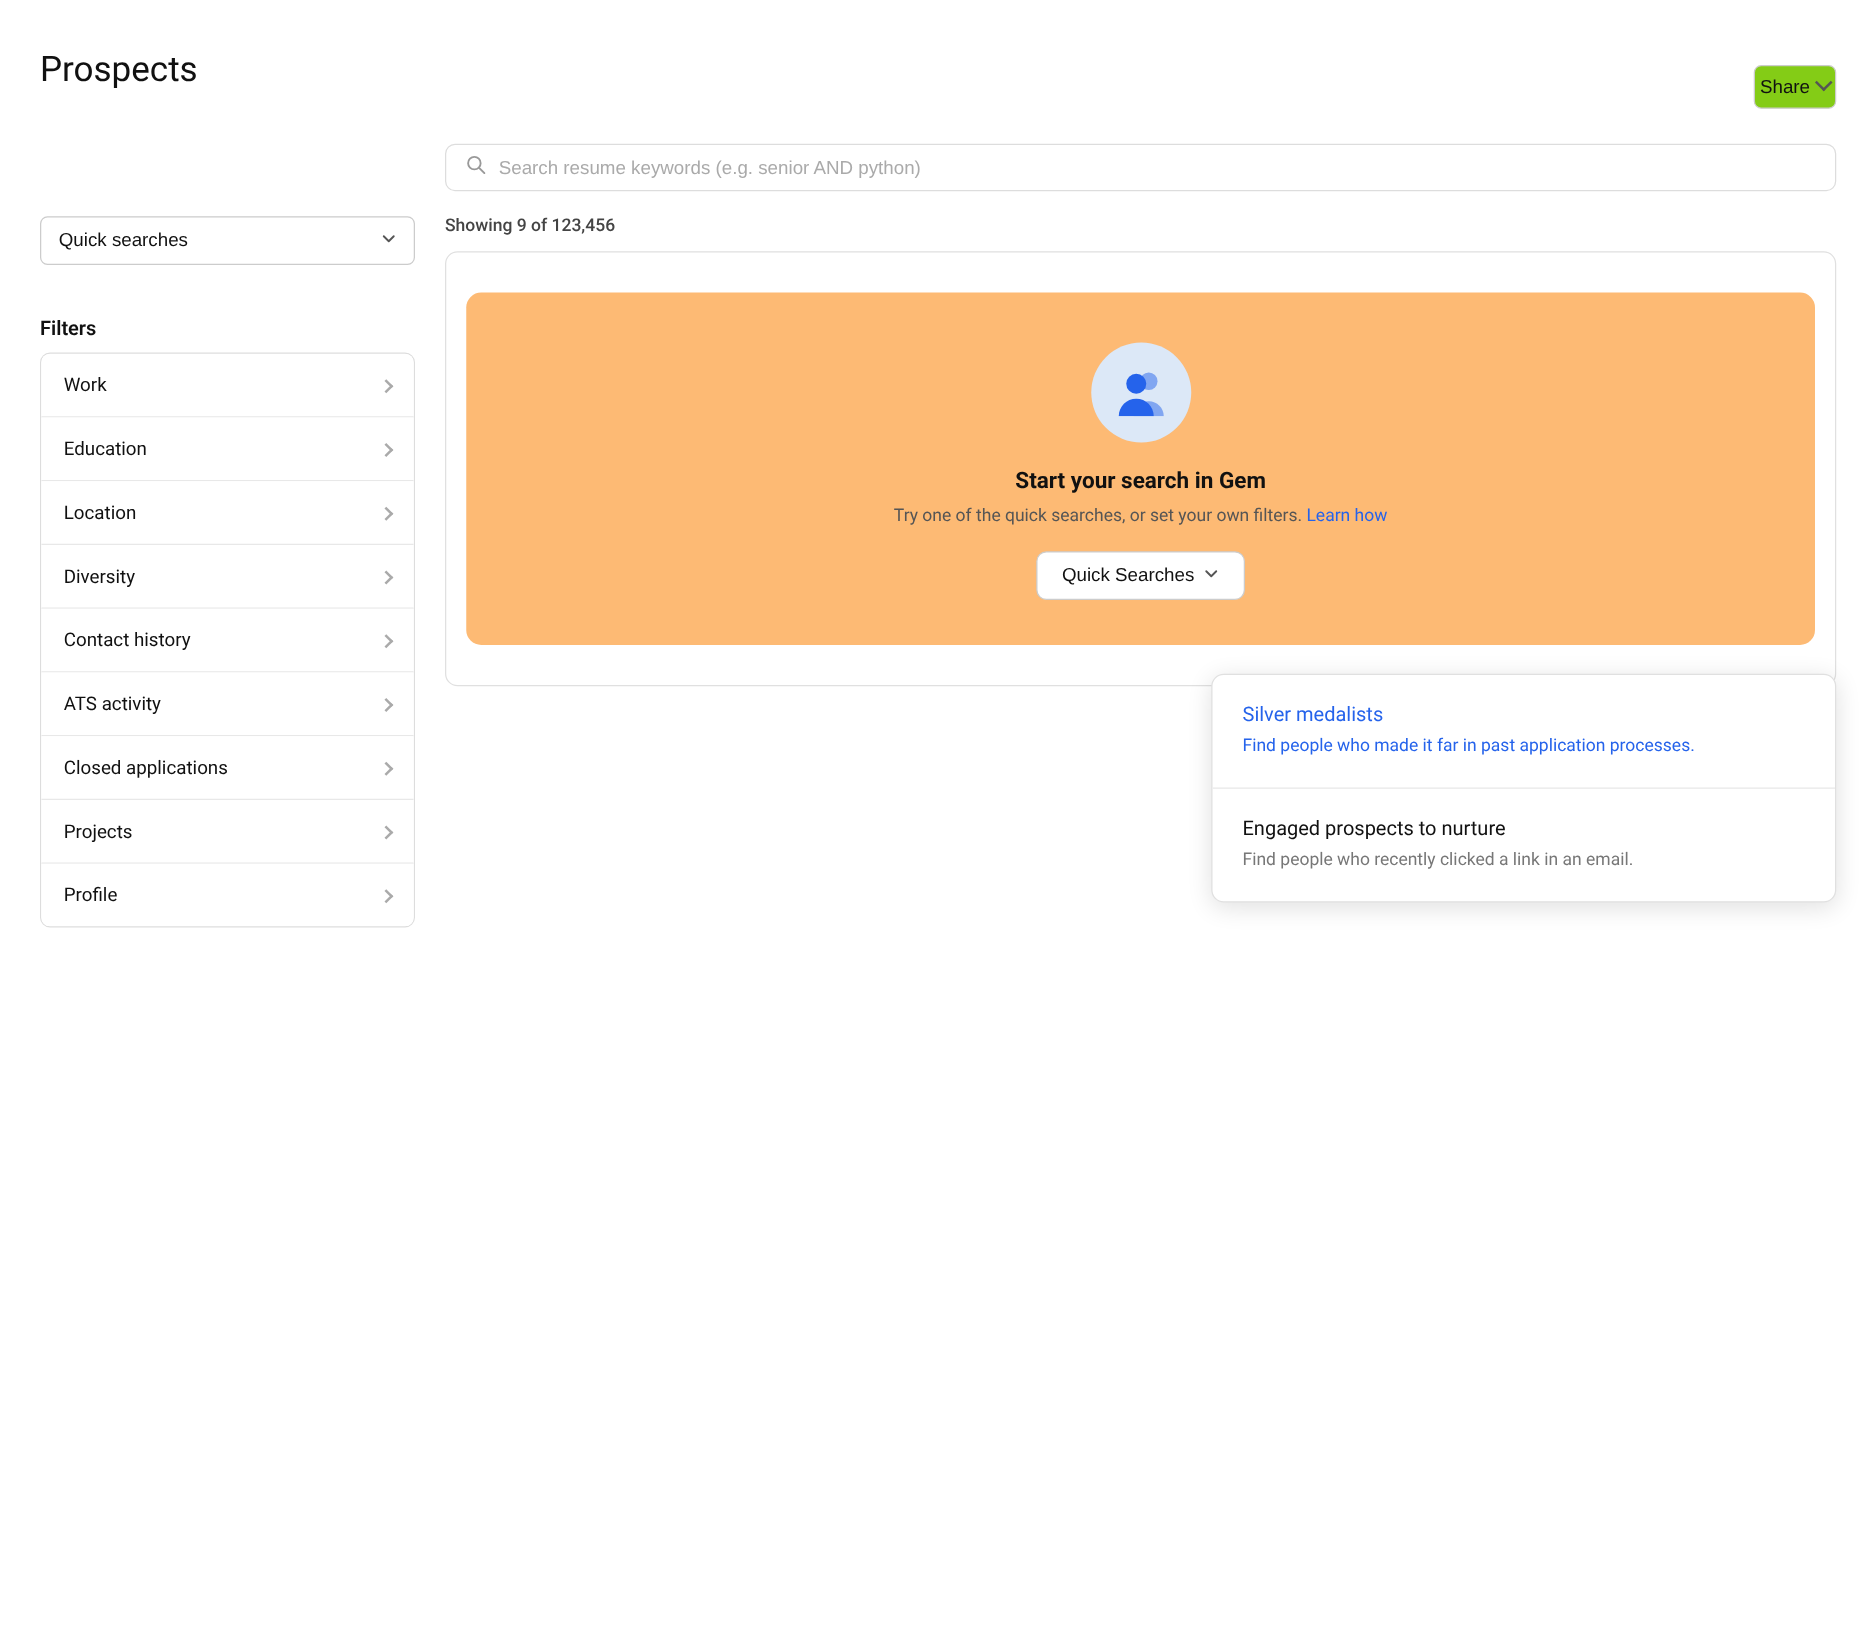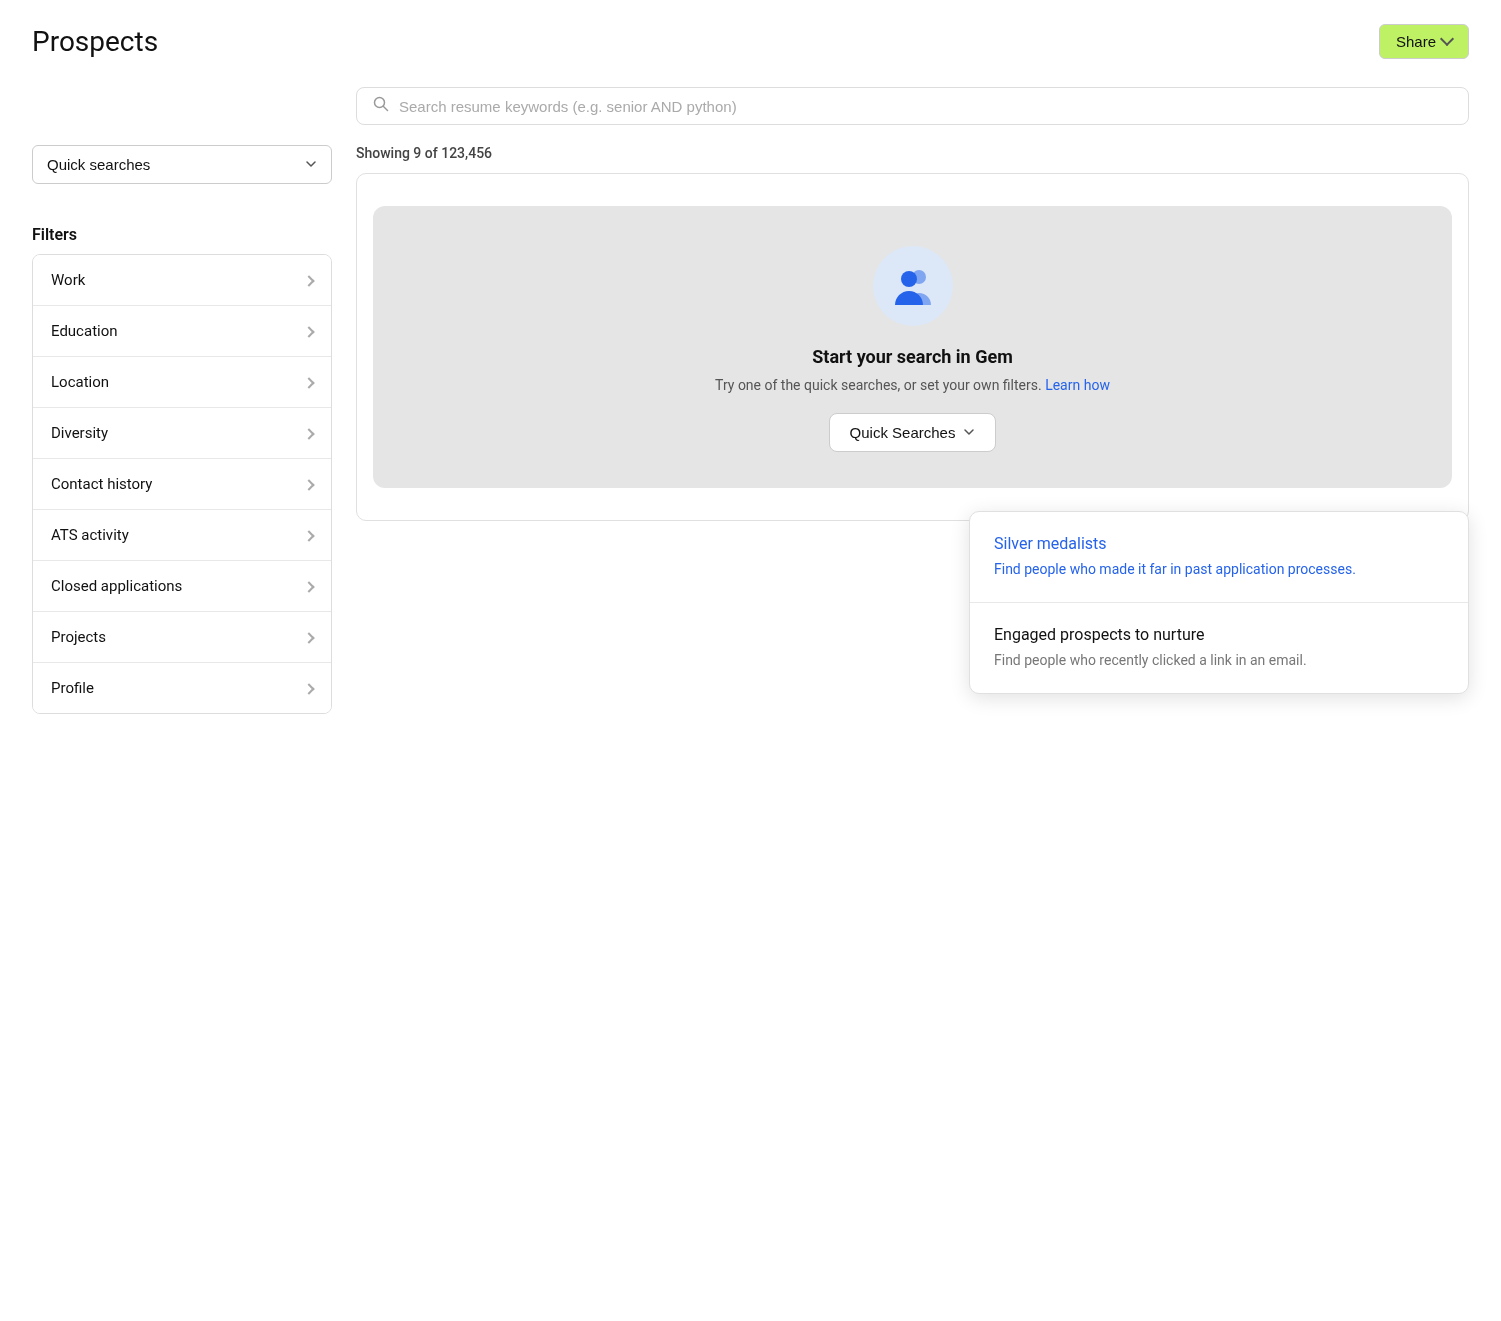--- a/index.html
+++ b/index.html
@@ -22,25 +22,26 @@
       font-size: 28px;
       font-weight: 400;
       color: #111;
     }
     .share-button {
       display: flex;
       align-items: center;
       gap: 6px;
       border: 1px solid #ccc;
       border-radius: 6px;
-      padding: 8px 16px;
-      background: #bef264;
-      font-size: 15px;
-      cursor: pointer;
-      color: #111;
+      padding: 8px 4px;
+      background: #84cc16;
+      font-size: 15px;
+      cursor: pointer;
+      color: #111;
+      margin-top: 28px;
     }
 
     
     .main-layout {
       display: flex;
       gap: 24px;
       align-items: flex-start;
     }
 
     
@@ -131,21 +132,21 @@
     .empty-state-card {
       border: 1px solid #e0e0e0;
       border-radius: 10px;
       padding: 48px 24px 32px;
       text-align: center;
       background: #fff;
       margin-bottom: 0;
       position: relative;
     }
     .empty-state-bg {
-      background: #e5e5e5;
+      background: #fdba74;
       border-radius: 12px;
       padding: 40px 24px 36px;
       margin: -16px -8px 0;
     }
     .people-icon-circle {
       width: 80px;
       height: 80px;
       background: #dce8f7;
       border-radius: 50%;
       display: flex;

